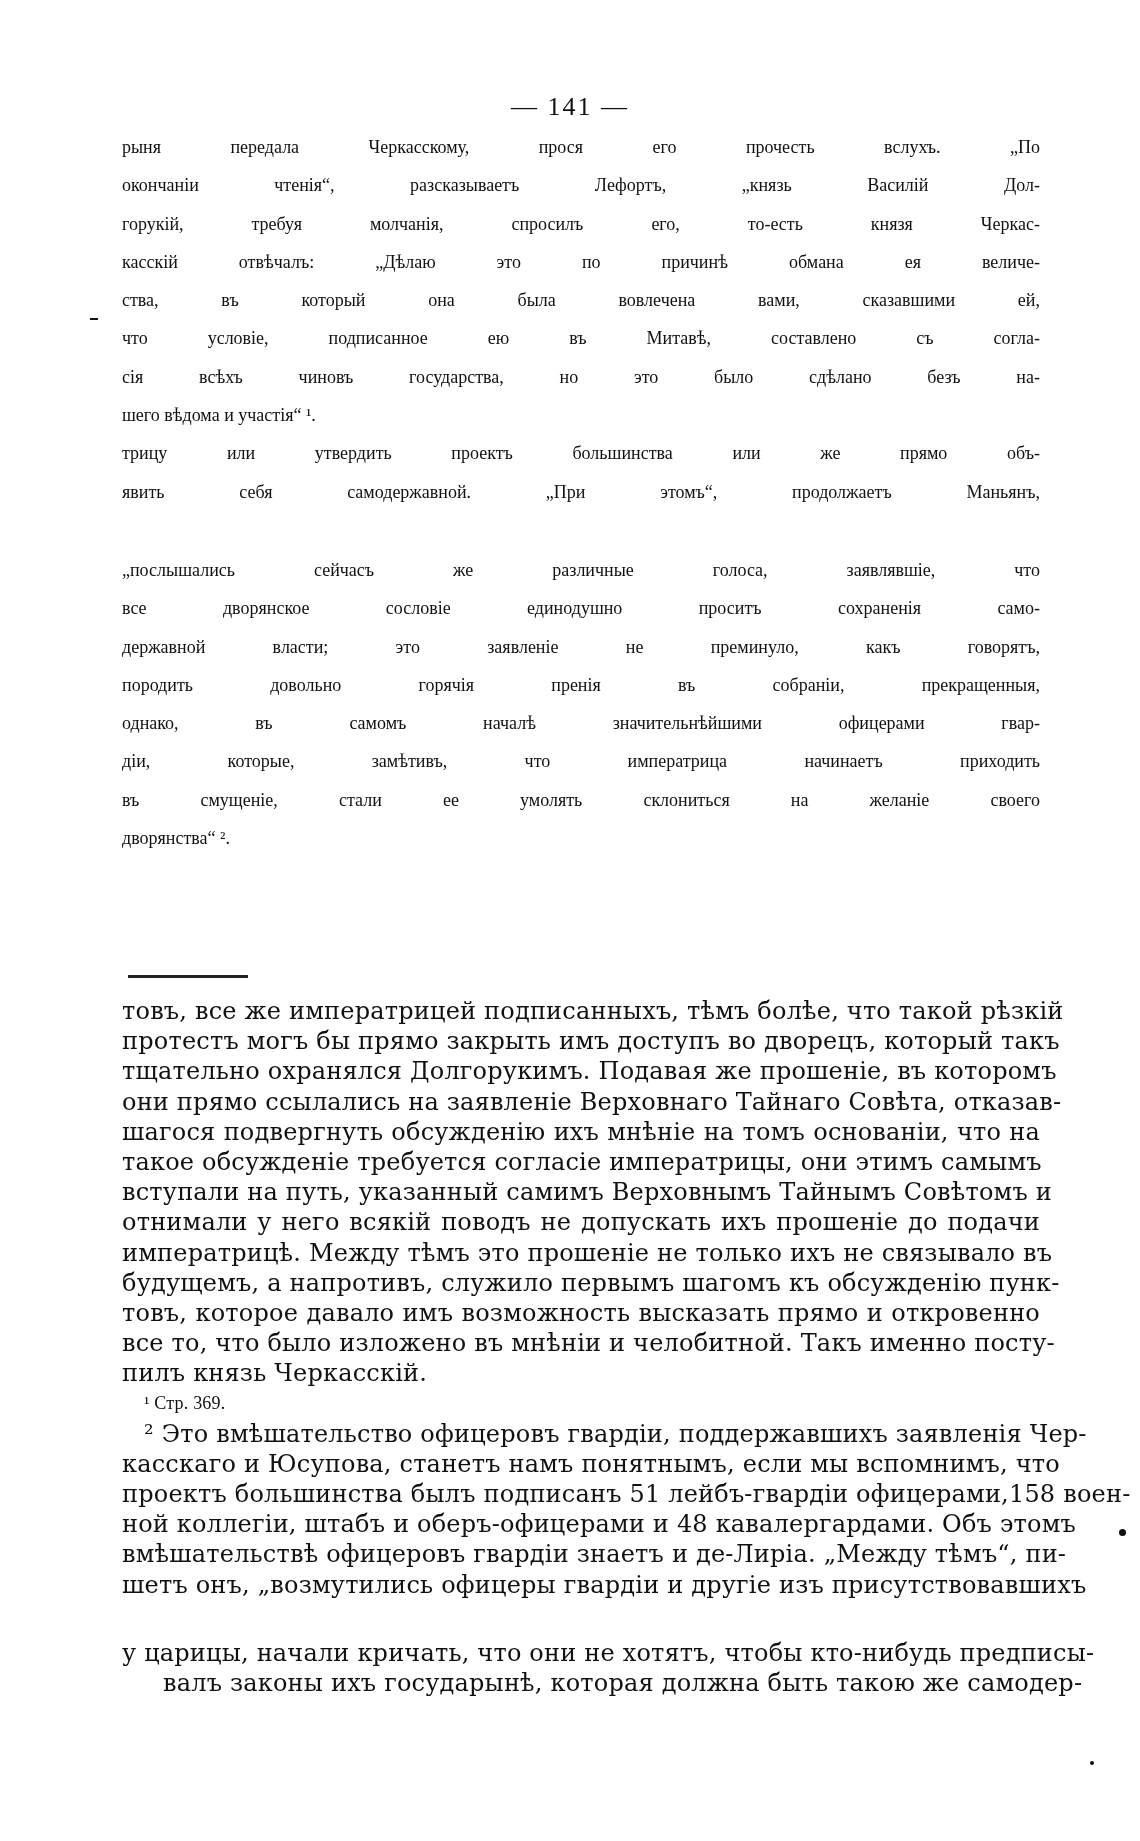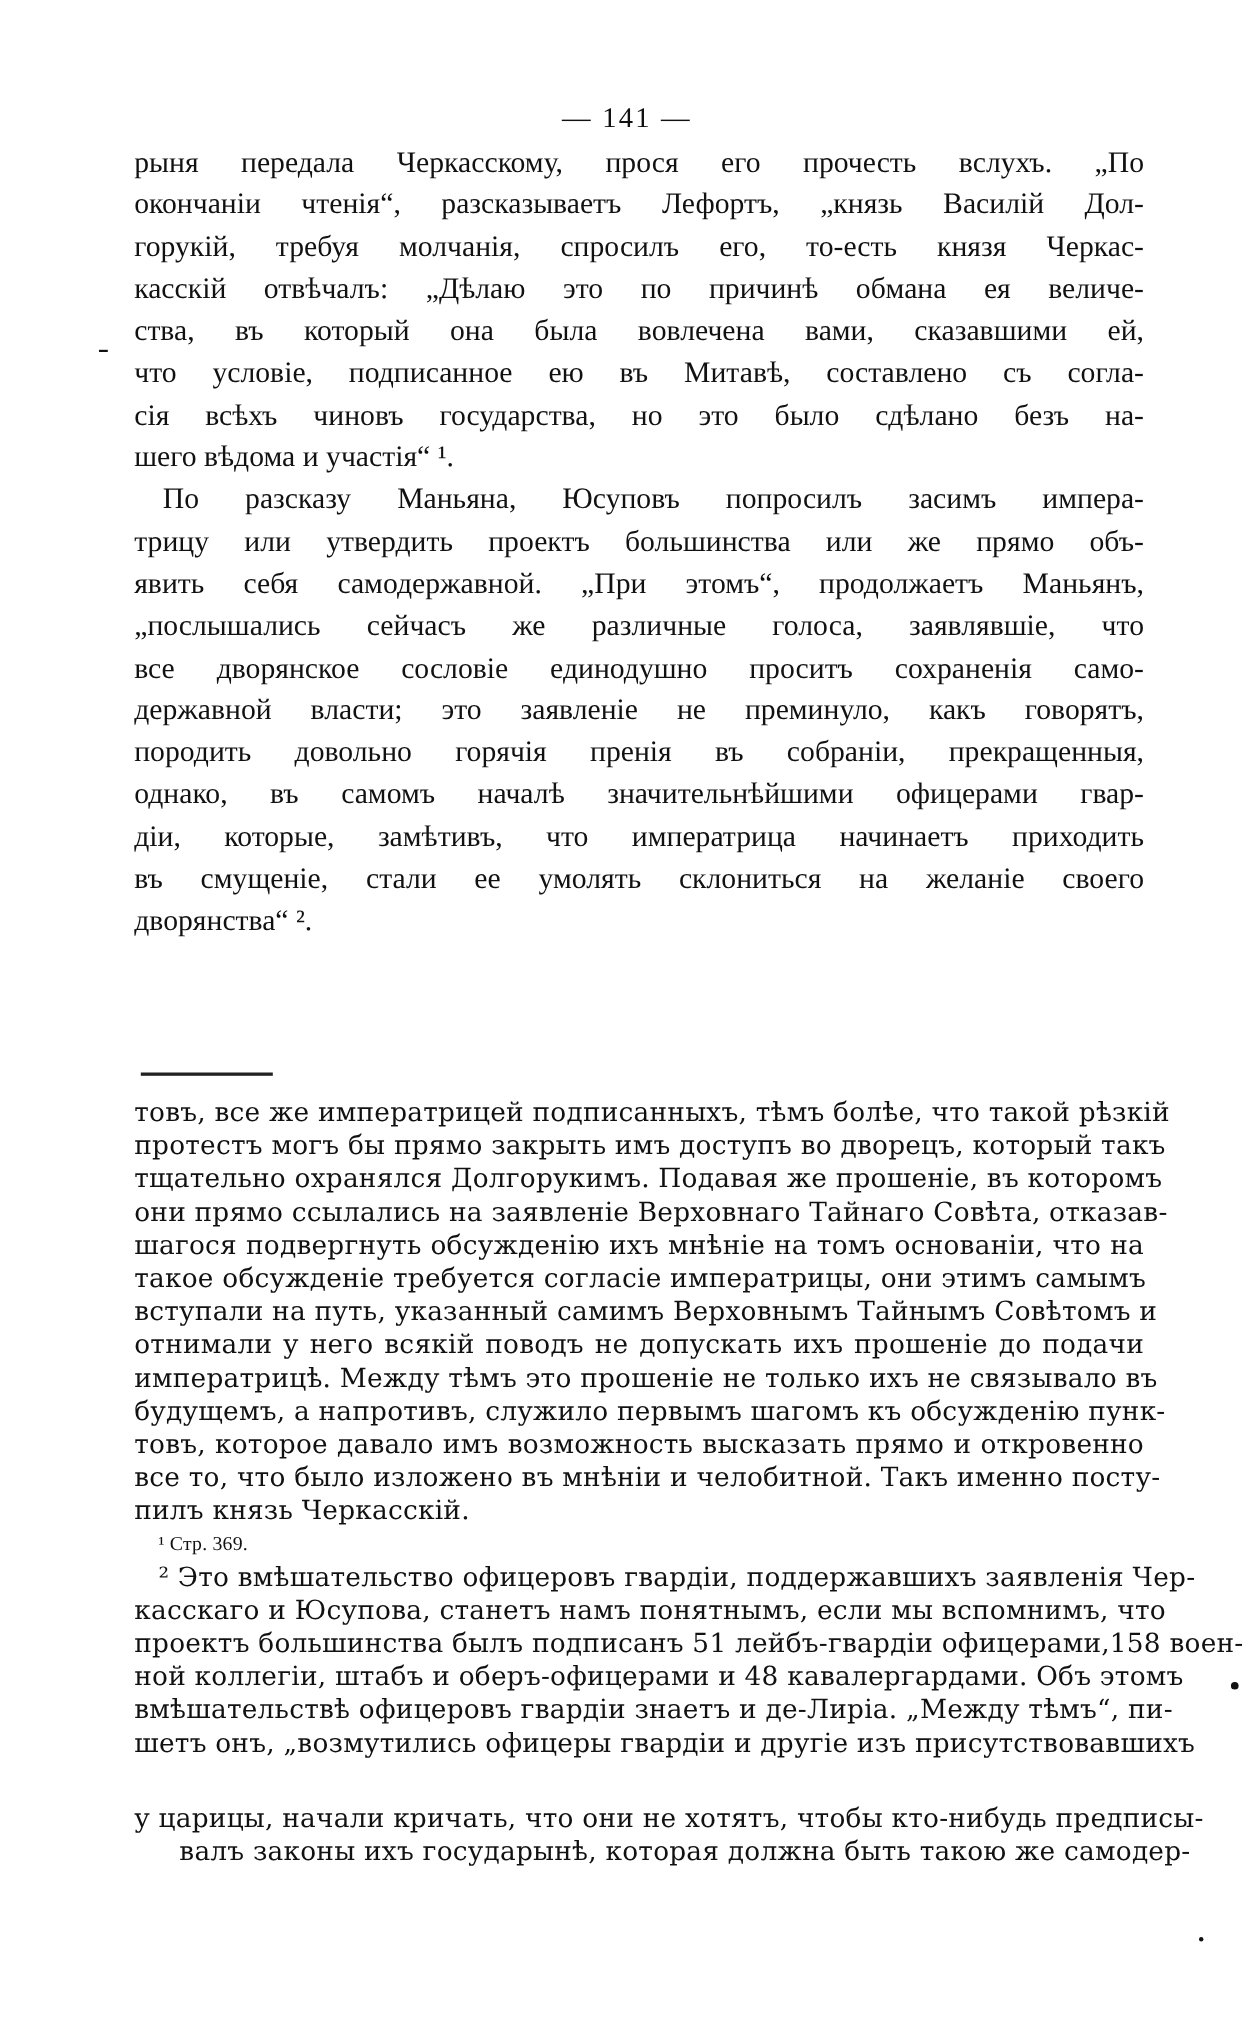--- a/index.html
+++ b/index.html
@@ -7,21 +7,21 @@
   .page { position: absolute; left: 0; top: 0; width: 1036px; height: 1841px; text-decoration: underline; }
   .page-number {
     position: absolute; top: 92px; left: 0; width: 1140px; text-align: center;
     font-family: "Liberation Serif", serif; font-size: 26px; letter-spacing: 2px;
   }
   .body-text {
     position: absolute; left: 122px; top: 128px; width: 918px;
     font-family: "Liberation Sans Narrow", "Liberation Sans", sans-serif;
   }
   .line {
-    display: block; height: 38.3px; line-height: 38.3px; font-size: 27px;
+    display: block; height: 38.3px; line-height: 38.3px; font-size: 18px;
     text-align: justify; text-align-last: justify; white-space: nowrap;
     font-family: "Liberation Serif", serif; transform-origin: left center;
   }
   .line.last { text-align-last: left; }
   .line.indent { padding-left: 26px; }
   .rule {
     position: absolute; left: 128px; top: 975px; width: 120px; height: 3px; background: #222;
   }
   .footnotes {
     position: absolute; left: 122px; top: 996px; width: 918px;
@@ -50,24 +50,23 @@
 
   <div class="body-text">
     <span class="line" style="width: 918px;">рыня передала Черкасскому, прося его прочесть вслухъ. „По</span>
     <span class="line" style="width: 918px;">окончаніи чтенія“, разсказываетъ Лефортъ, „князь Василій Дол-</span>
     <span class="line" style="width: 918px;">горукій, требуя молчанія, спросилъ его, то-есть князя Черкас-</span>
     <span class="line" style="width: 918px;">касскій отвѣчалъ: „Дѣлаю это по причинѣ обмана ея величе-</span>
     <span class="line" style="width: 918px;">ства, въ который она была вовлечена вами, сказавшими ей,</span>
     <span class="line" style="width: 918px;">что условіе, подписанное ею въ Митавѣ, составлено съ согла-</span>
     <span class="line" style="width: 918px;">сія всѣхъ чиновъ государства, но это было сдѣлано безъ на-</span>
     <span class="line last">шего вѣдома и участія“ ¹.</span>
-    <span class="line indent" style="width: 892px;">По разсказу Маньяна, Юсуповъ попросилъ засимъ импера-</span>
     <span class="line" style="width: 918px;">трицу или утвердить проектъ большинства или же прямо объ-</span>
     <span class="line" style="width: 918px;">явить себя самодержавной. „При этомъ“, продолжаетъ Маньянъ,</span>
-    <span class="line" style="width: 918px;">„послышались сейчасъ же различные голоса, заявлявшіе, что</span>
+    <span class="line" style="width: 918px; margin-top: 40px;">„послышались сейчасъ же различные голоса, заявлявшіе, что</span>
     <span class="line" style="width: 918px;">все дворянское сословіе единодушно проситъ сохраненія само-</span>
     <span class="line" style="width: 918px;">державной власти; это заявленіе не преминуло, какъ говорятъ,</span>
     <span class="line" style="width: 918px;">породить довольно горячія пренія въ собраніи, прекращенныя,</span>
     <span class="line" style="width: 918px;">однако, въ самомъ началѣ значительнѣйшими офицерами гвар-</span>
     <span class="line" style="width: 918px;">діи, которые, замѣтивъ, что императрица начинаетъ приходить</span>
     <span class="line" style="width: 918px;">въ смущеніе, стали ее умолять склониться на желаніе своего</span>
     <span class="line last">дворянства“ ².</span>
   </div>
 
   <div class="rule"></div>

